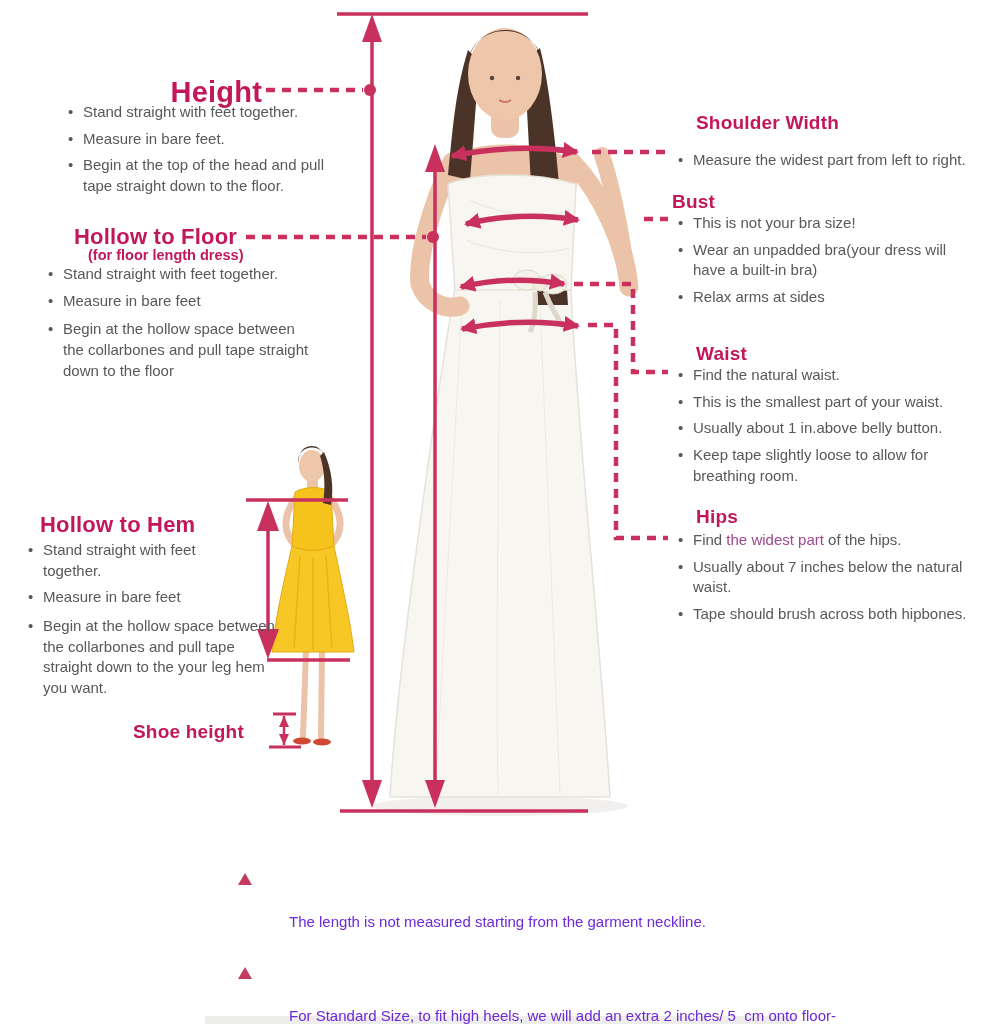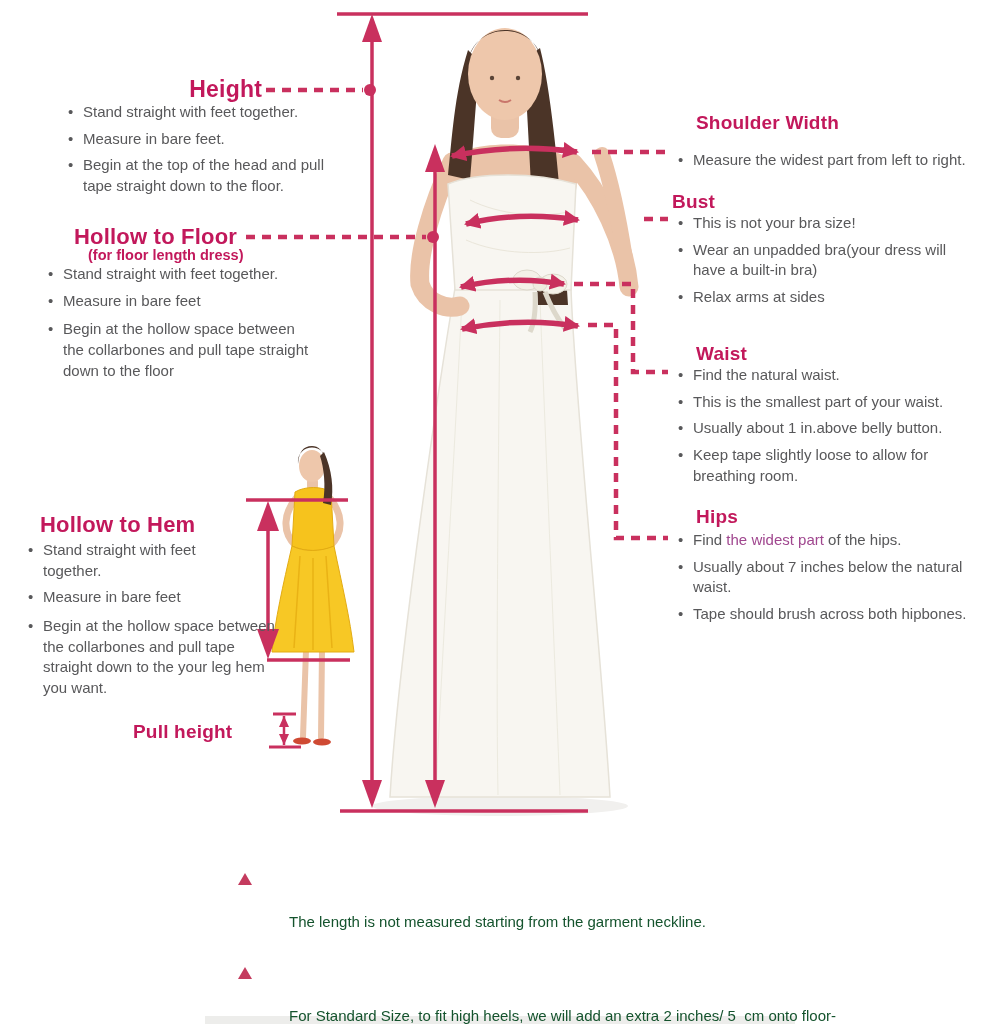--- a/index.html
+++ b/index.html
@@ -2,27 +2,27 @@
 <html><head>
 <meta charset="utf-8">
 <style>
   html,body{margin:0;padding:0;background:#fff;}
   .canvas{position:relative;width:1000px;height:1024px;background:#fff;overflow:hidden;
           font-family:"Liberation Sans",sans-serif;}
   .abs{position:absolute;}
   .sec-title{color:#c2185b;font-weight:bold;letter-spacing:.2px;}
   .t22{font-size:22px;}
   .t19{font-size:19px;}
-  .t23{font-size:23px;}
+  .t23{font-size:29px;}
   .sub{color:#c2185b;font-weight:bold;font-size:14.5px;}
   .bullets{color:#58585a;font-size:15px;line-height:1.38;}
   .li{position:relative;padding-left:17px;margin-bottom:6px;}
   .li::before{content:"\2022";position:absolute;left:2px;top:0;color:#58585a;}
   .hl{color:#a0478f;}
-  .note{position:relative;padding-left:26px;color:#14532d;font-size:15px;line-height:1.4;
+  .note{position:relative;padding-left:26px;color:#6d28d9;font-size:15px;line-height:1.4;
         margin-bottom:10px;white-space:pre-wrap;}
   .tri{position:absolute;left:0;top:4px;width:0;height:0;
        border-left:7px solid transparent;border-right:7px solid transparent;
        border-bottom:12px solid #c43b5e;}
   .mw185{max-width:185px;} .mw245{max-width:245px;} .mw250{max-width:250px;}
   .mw260{max-width:260px;} .mw262{max-width:262px;} .mw272{max-width:272px;}
   .mw296{max-width:296px;} .mw580{max-width:580px;}
 </style>
 </head>
 <body>
@@ -151,21 +151,21 @@
     <div class="li mw250" style="margin-top:8px;"><span>Begin at the hollow space between the collarbones and pull tape straight down to the floor</span></div>
   </div>
 
   <div class="abs sec-title t22" style="left:40px;top:512px;">Hollow to Hem</div>
   <div class="abs bullets" style="left:26px;top:540px;width:262px;">
     <div class="li mw185"><span>Stand straight with feet together.</span></div>
     <div class="li"><span>Measure in bare feet</span></div>
     <div class="li mw245" style="margin-top:8px;"><span>Begin at the hollow space between the collarbones and pull tape straight down to the your leg hem  you want.</span></div>
   </div>
 
-  <div class="abs sec-title t19" style="left:133px;top:721px;">Pull height</div>
+  <div class="abs sec-title t19" style="left:133px;top:721px;">Shoe height</div>
 
   <div class="abs sec-title t19" style="left:696px;top:112px;">Shoulder Width</div>
   <div class="abs bullets" style="left:676px;top:150px;width:320px;">
     <div class="li"><span>Measure the widest part from left to right.</span></div>
   </div>
 
   <div class="abs sec-title t19" style="left:672px;top:191px;">Bust</div>
   <div class="abs bullets" style="left:676px;top:213px;width:310px;">
     <div class="li"><span>This is not your bra size!</span></div>
     <div class="li mw272"><span>Wear an unpadded bra(your dress will have a built-in bra)</span></div>

